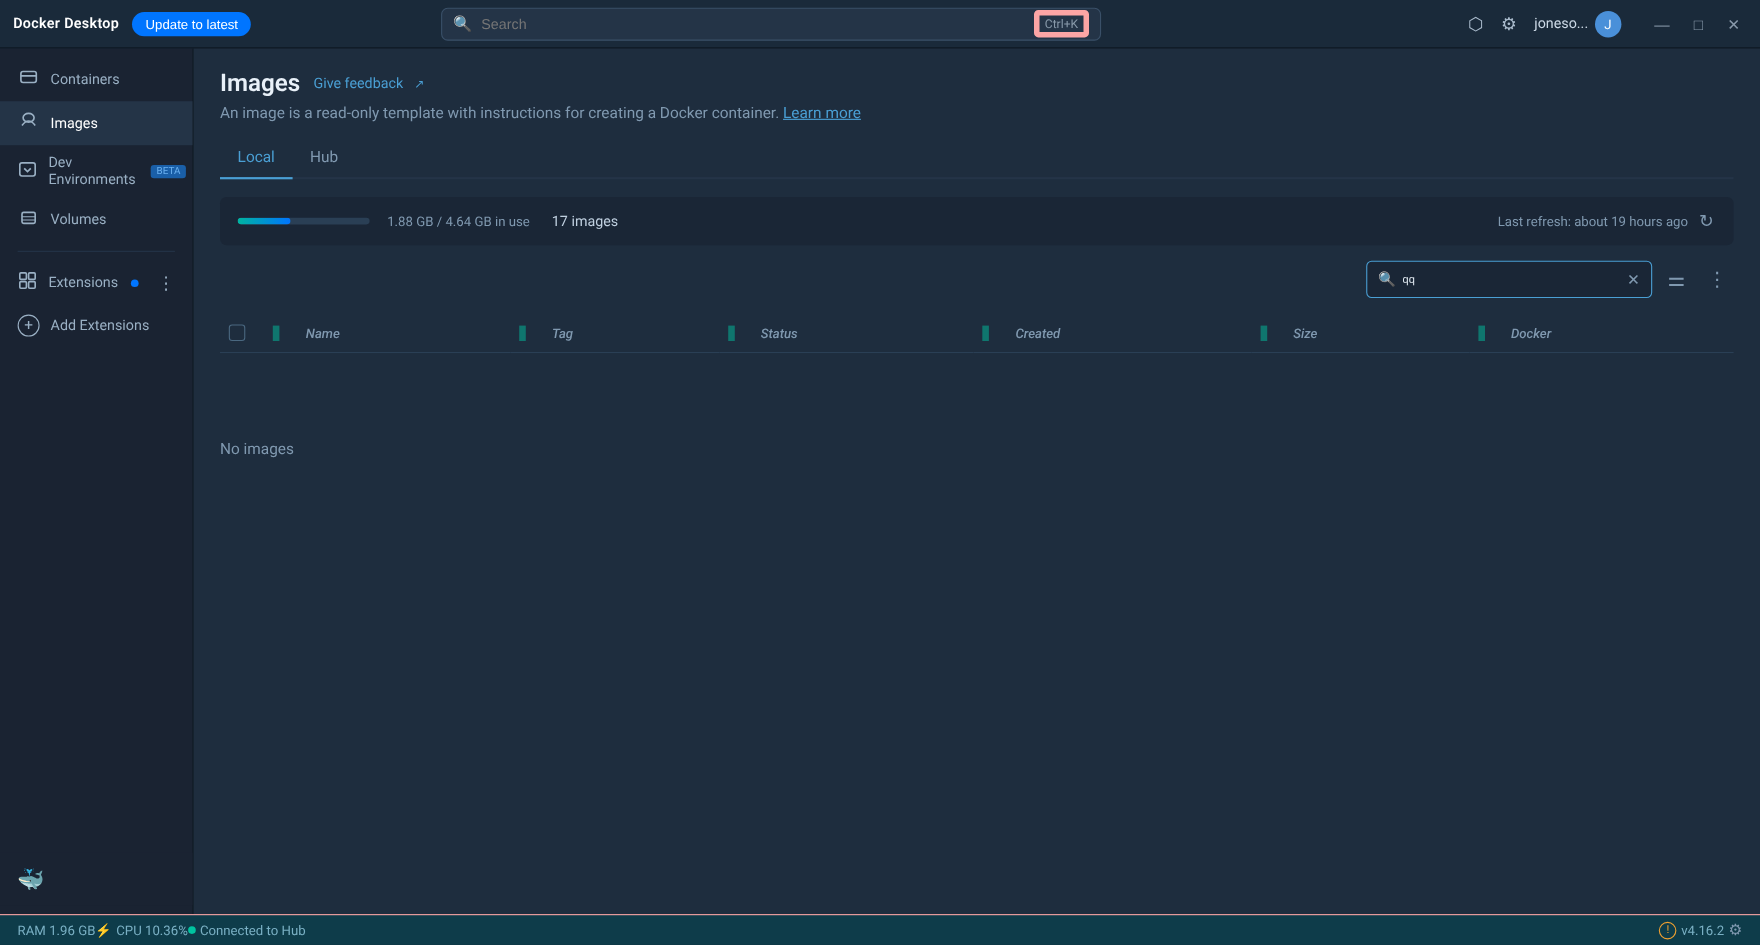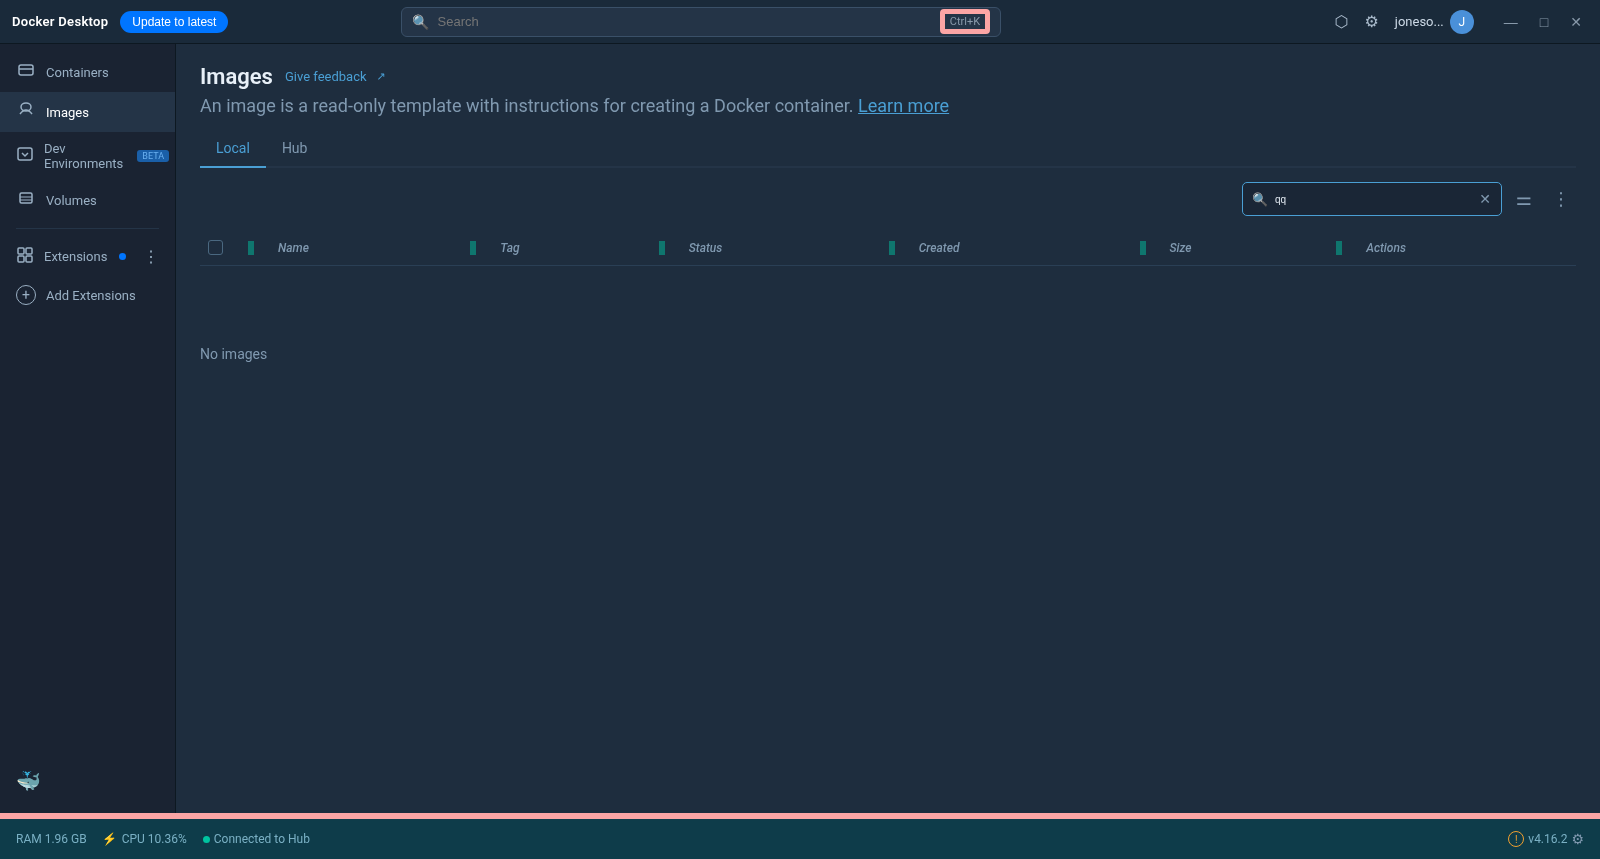--- a/index.html
+++ b/index.html
@@ -233,21 +233,21 @@
     }
     .feedback-link {
       color: #4a9fd4;
       font-size: 13px;
       text-decoration: none;
       display: flex;
       align-items: center;
       gap: 10px;
     }
     .page-subtitle {
-      font-size: 18px;
+      font-size: 14px;
       color: #8099b0;
       margin-bottom: 16px;
     }
     .page-subtitle a {
       color: #4a9fd4;
     }
 
     
     .tabs {
       display: flex;
@@ -399,29 +399,28 @@
     }
     .no-images-row td {
       text-align: left;
       padding: 80px 0;
       color: #8099b0;
       font-size: 14px;
     }
 
     
     .statusbar {
-      height: 46px;
+      height: 28px;
       background: #0e3c4a;
       display: flex;
       align-items: center;
       padding: 0 16px;
-      gap: 16px;
       font-size: 12px;
       color: #7ab0c4;
-      border-top: 6px solid #fca5a5;
+      border-top: 1px solid #fca5a5;
     }
     .status-item {
       display: flex;
       align-items: center;
       gap: 4px;
     }
     .status-dot {
       width: 7px;
       height: 7px;
       background: #00c4a0;
@@ -570,20 +569,38 @@
 
     <div class="tabs">
       <div class="tab active">
         <span>Local</span>
       </div>
       <div class="tab">
         <span>Hub</span>
       </div>
     </div>
 
+    <div class="storage-section">
+      <div class="storage-bar-wrapper">
+        <div class="storage-bar-track">
+          <div class="storage-bar-fill" style="width: 40%;"></div>
+        </div>
+      </div>
+      <span class="storage-text">
+        <span>1.88 GB</span>
+        /
+        <span>4.64 GB</span>
+        <span>in use</span>
+      </span>
+      <span class="storage-count">17 images</span>
+      <div class="storage-refresh">
+        <span>Last refresh: about 19 hours ago</span>
+        <button class="refresh-btn">↻</button>
+      </div>
+    </div>
 
     <div class="search-filter-row">
       <div class="img-search-box">
         <span style="color:#8099b0;font-size:13px;">🔍</span>
         <input type="text" value="qq" style="">
         <button class="clear-btn">✕</button>
       </div>
       <button class="filter-btn">⚌</button>
       <button class="more-btn">⋮</button>
     </div>
@@ -604,21 +621,21 @@
             <th>
               <span class="col-sep">Status</span>
             </th>
             <th>
               <span class="col-sep">Created</span>
             </th>
             <th>
               <span class="col-sep">Size</span>
             </th>
             <th>
-              <span class="col-sep">Actions</span>
+              <span class="col-sep">Docker</span>
             </th>
           </tr>
         </thead>
         <tbody>
           <tr class="no-images-row">
             <td colspan="7">No images</td>
           </tr>
         </tbody>
       </table>
     </div>

